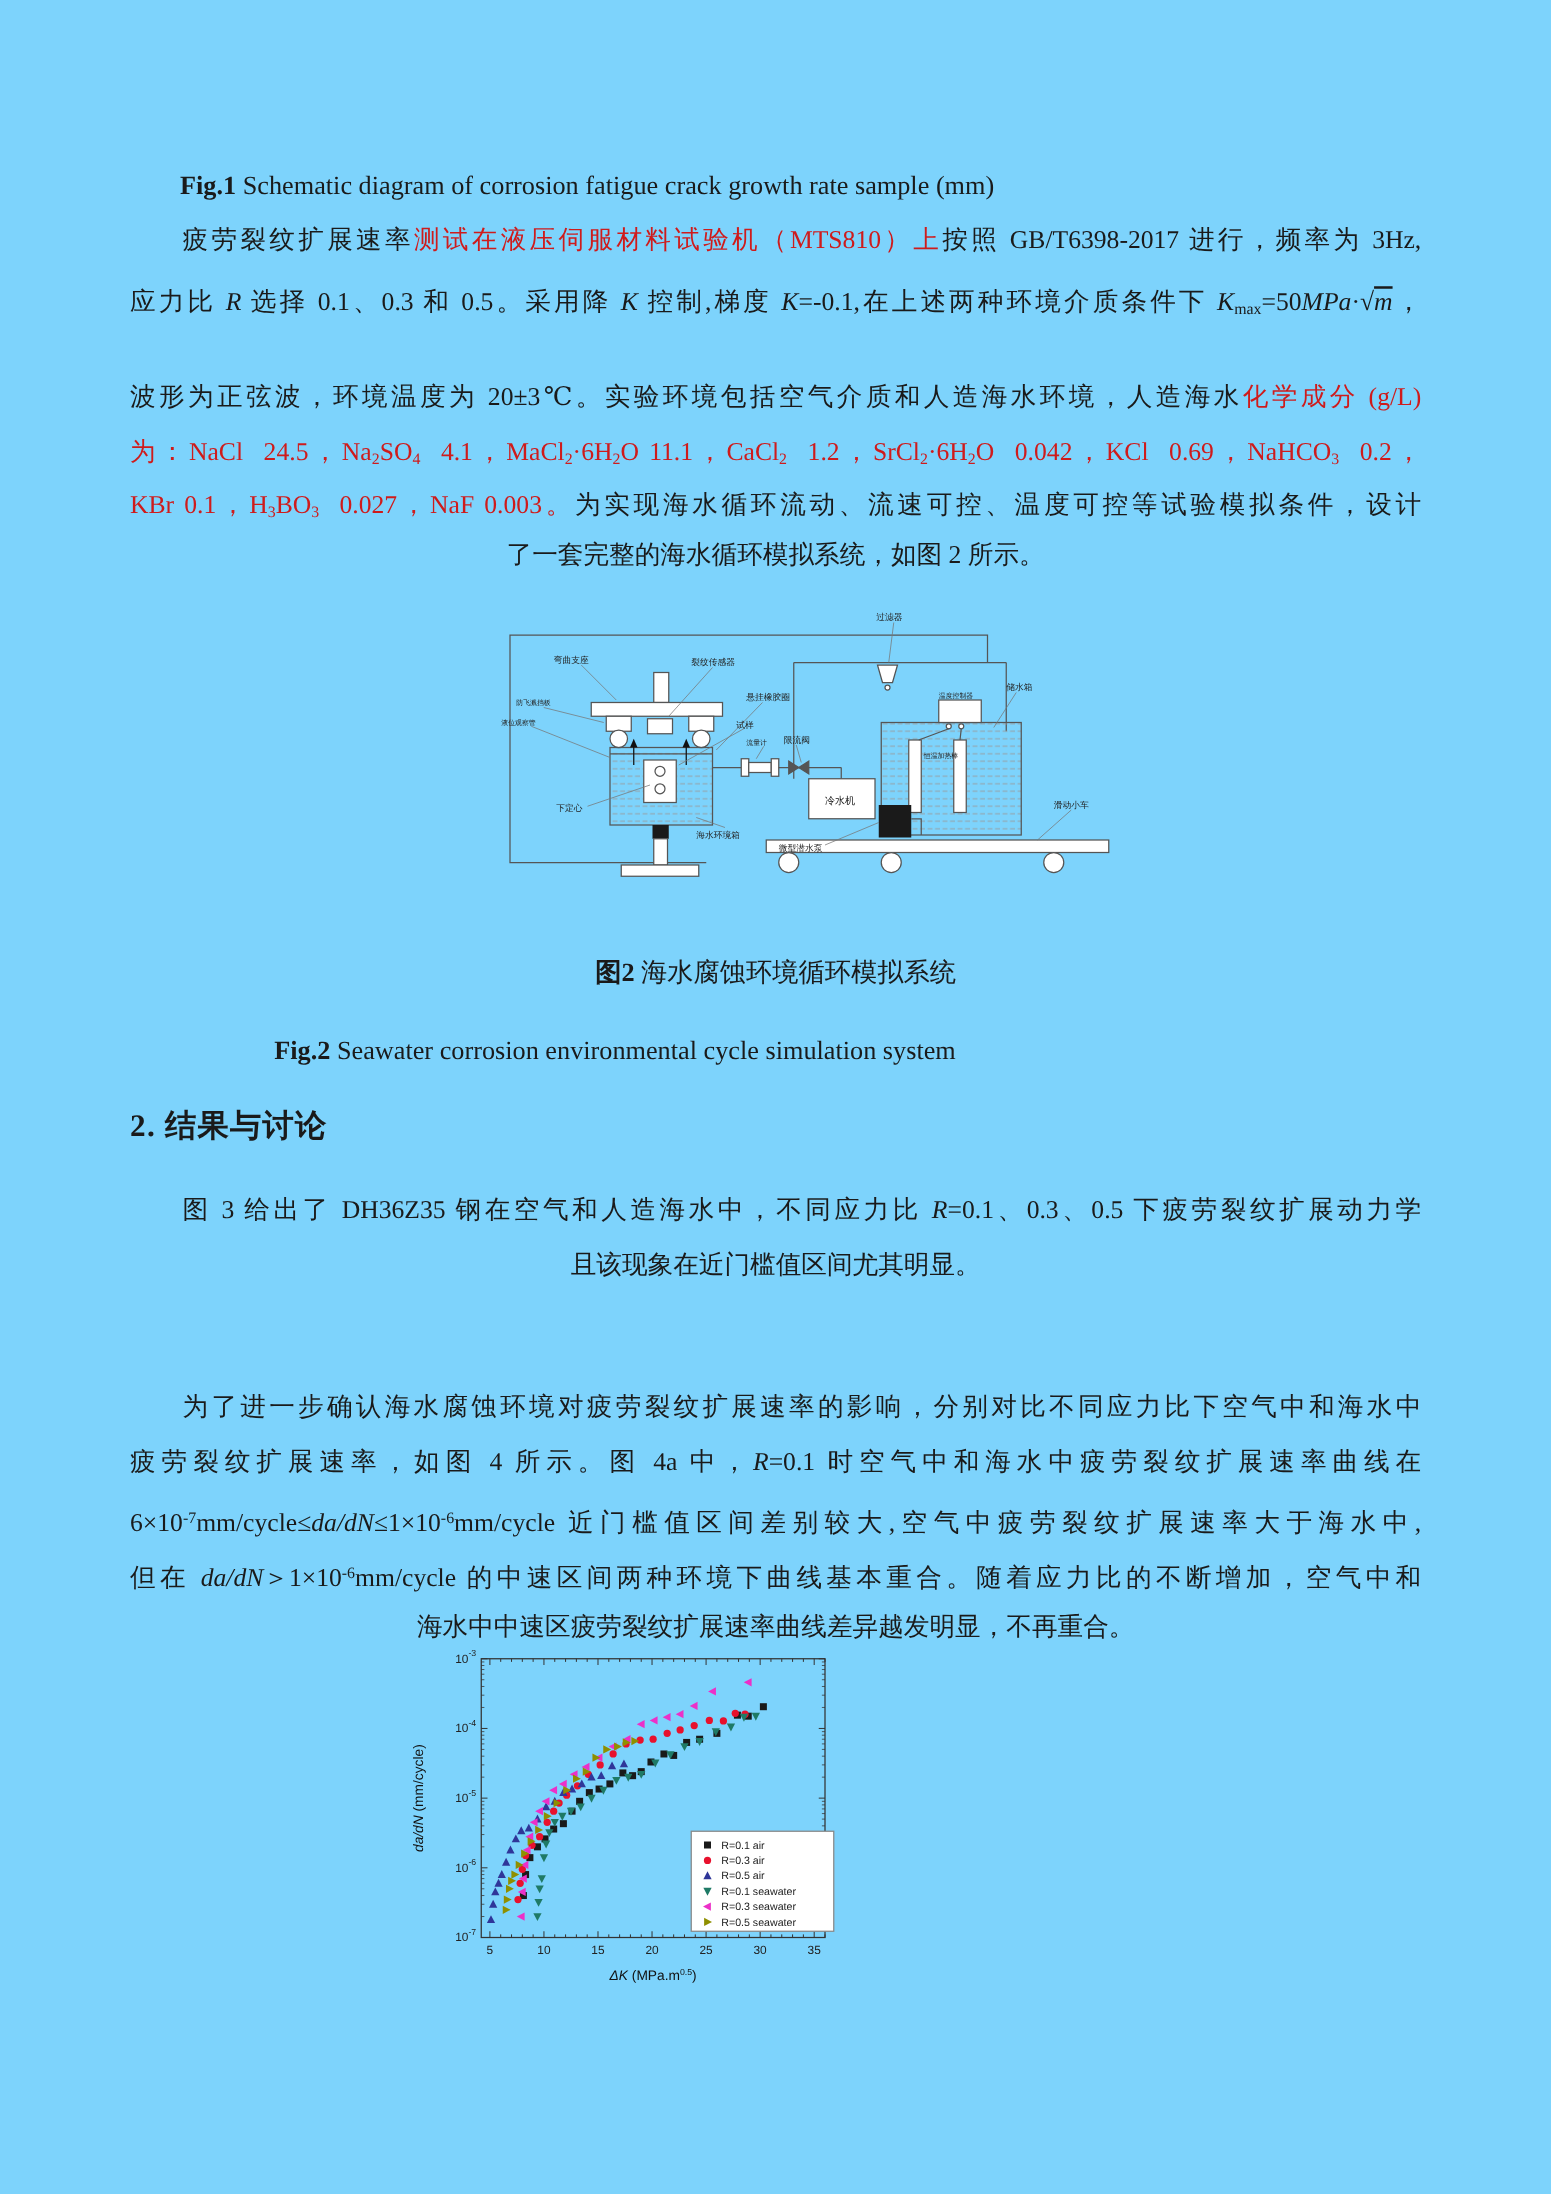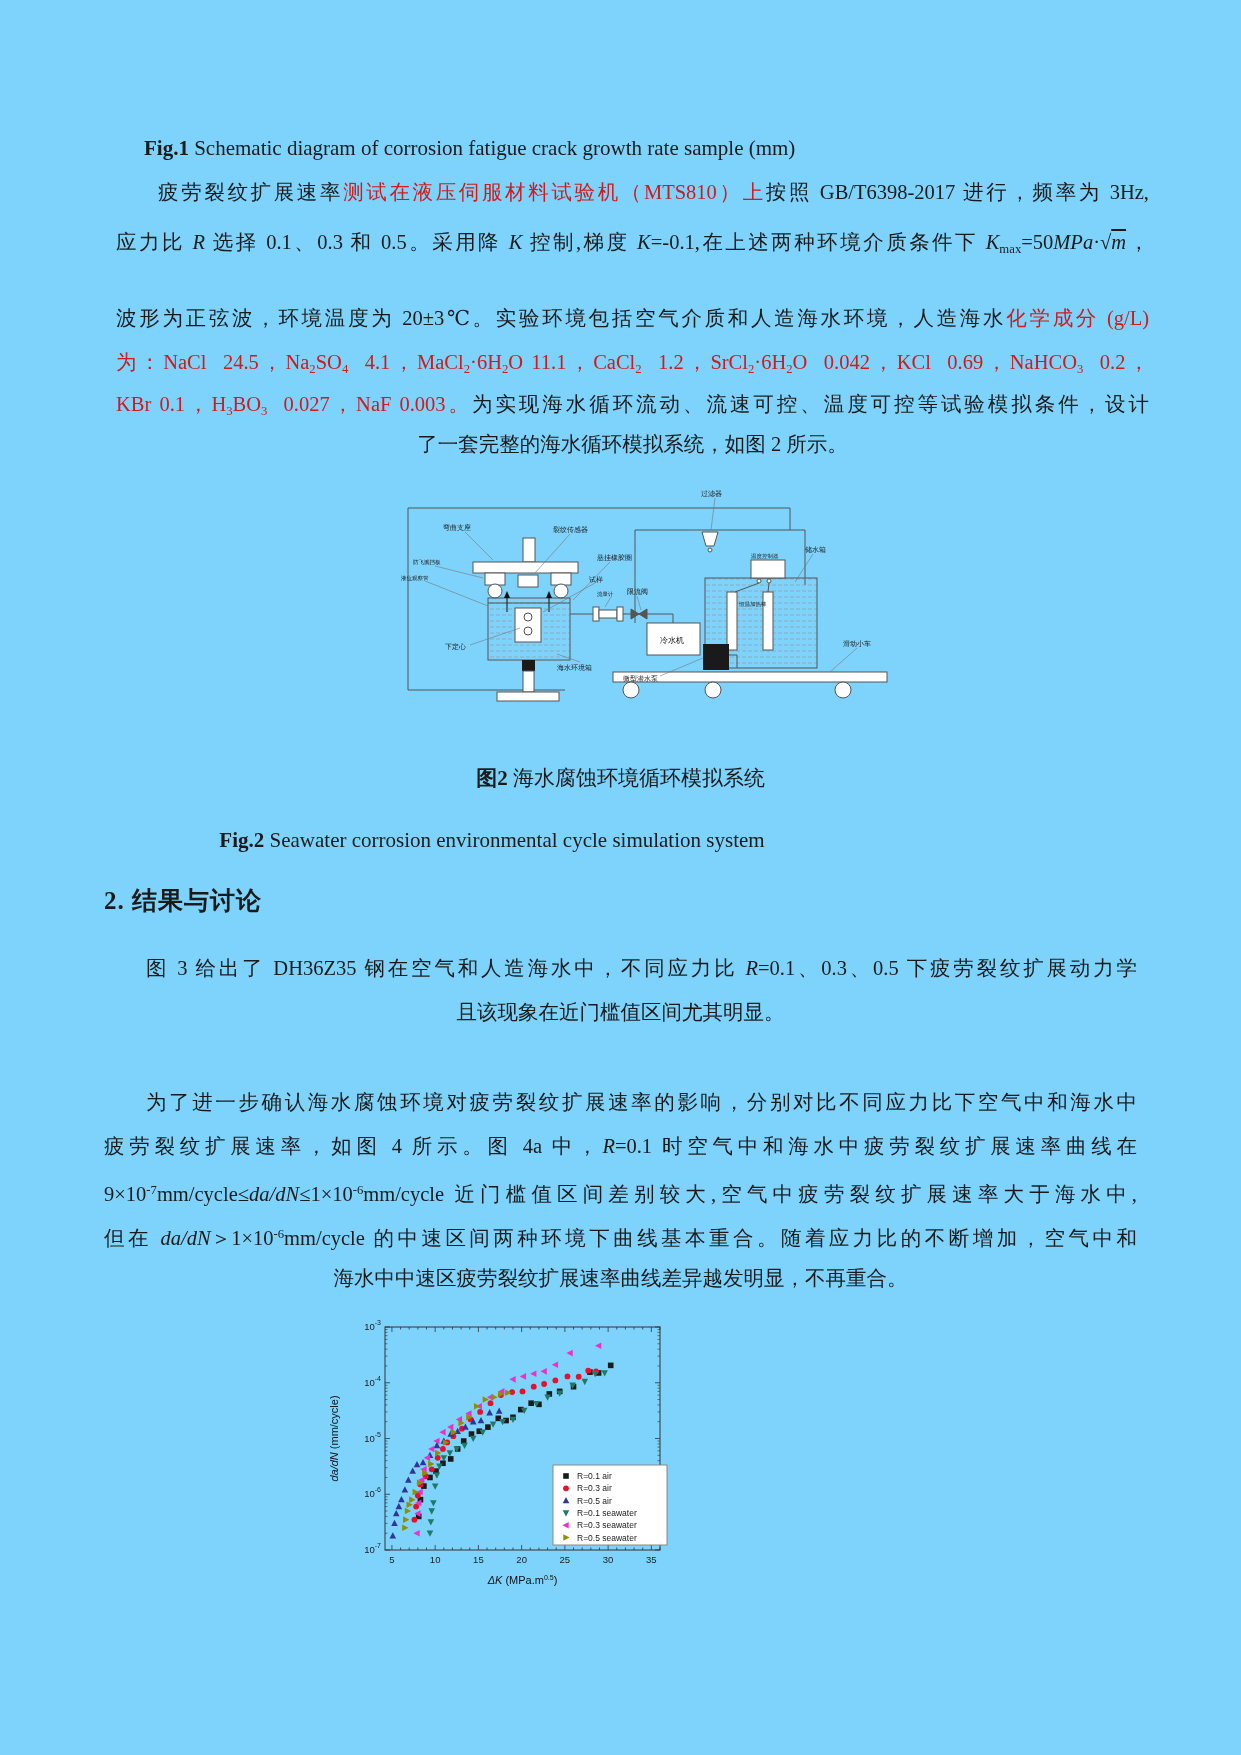--- a/index.html
+++ b/index.html
@@ -1,22 +1,22 @@
 <!DOCTYPE html>
 <html><head>
 <meta charset="utf-8">
 <style>
   html,body{margin:0;padding:0;background:#fff;}
   .page{position:relative;width:1241px;height:1755px;background:#7dd3fc;overflow:hidden;
         font-family:"Liberation Serif","DejaVu Serif",serif;color:#1a1a1a;}
   .cap1{position:absolute;left:144px;top:136px;font-size:21px;}
   .para{position:absolute;left:104px;width:1033px;}
-  .p1{top:172px;margin-left:12px;}
+  .p1{top:172px;}
   .p2{top:946px;}
-  .p3{top:1080px;}
+  .p3{top:1104px;}
   .ln{height:40px;line-height:40px;overflow:hidden;font-size:20.5px;}
   .ln2{height:44px;line-height:44px;overflow:hidden;font-size:20.5px;}
   .jl{text-align:justify;text-align-last:justify;word-break:break-all;}
   .ll{text-align:center;}
   .ind{text-indent:42px;}
   .r{color:#cf1b1b;}
   .i{font-style:italic;}
   .ol{text-decoration:overline;}
   .sub{font-size:0.62em;vertical-align:-0.28em;}
   .sup{font-size:0.62em;vertical-align:0.55em;}
@@ -156,21 +156,21 @@
   <div class="h2">2. 结果与讨论</div>
 
   <div class="para p2">
     <div class="ln2 jl ind"><span>图 3 给出了 DH36Z35 钢在空气和人造海水中，不同应力比 </span><span class="i">R</span><span>=0.1、0.3、0.5 下疲劳裂纹扩展动力学</span></div>
     <div class="ln2 ll"><span>且该现象在近门槛值区间尤其明显。</span></div>
   </div>
 
   <div class="para p3">
     <div class="ln2 jl ind"><span>为了进一步确认海水腐蚀环境对疲劳裂纹扩展速率的影响，分别对比不同应力比下空气中和海水中</span></div>
     <div class="ln2 jl"><span>疲劳裂纹扩展速率，如图 4 所示。图 4a 中，</span><span class="i">R</span><span>=0.1 时空气中和海水中疲劳裂纹扩展速率曲线在</span></div>
-    <div class="ln2 jl"><span>9×10</span><span class="sup">-7</span><span>mm/cycle≤</span><span class="i">da/dN</span><span>≤1×10</span><span class="sup">-6</span><span>mm/cycle 近门槛值区间差别较大,空气中疲劳裂纹扩展速率大于海水中,</span></div>
+    <div class="ln2 jl"><span>6×10</span><span class="sup">-7</span><span>mm/cycle≤</span><span class="i">da/dN</span><span>≤1×10</span><span class="sup">-6</span><span>mm/cycle 近门槛值区间差别较大,空气中疲劳裂纹扩展速率大于海水中,</span></div>
     <div class="ln2 jl"><span>但在 </span><span class="i">da/dN</span><span>＞1×10</span><span class="sup">-6</span><span>mm/cycle 的中速区间两种环境下曲线基本重合。随着应力比的不断增加，空气中和</span></div>
     <div class="ln2 ll"><span>海水中中速区疲劳裂纹扩展速率曲线差异越发明显，不再重合。</span></div>
   </div>
 
   <div class="chart">
     <svg width="400" height="330" viewBox="0 0 400 330">
         <rect x="85" y="44" width="275" height="223" fill="none" stroke="#333" stroke-width="1"></rect>
         <line x1="91.91823899371069" y1="267" x2="91.91823899371069" y2="262" stroke="#333" stroke-width="0.8"></line>
         <line x1="91.91823899371069" y1="44" x2="91.91823899371069" y2="49" stroke="#333" stroke-width="0.8"></line>
         <text x="91.91823899371069" y="280" text-anchor="middle" class="tick">5</text>

